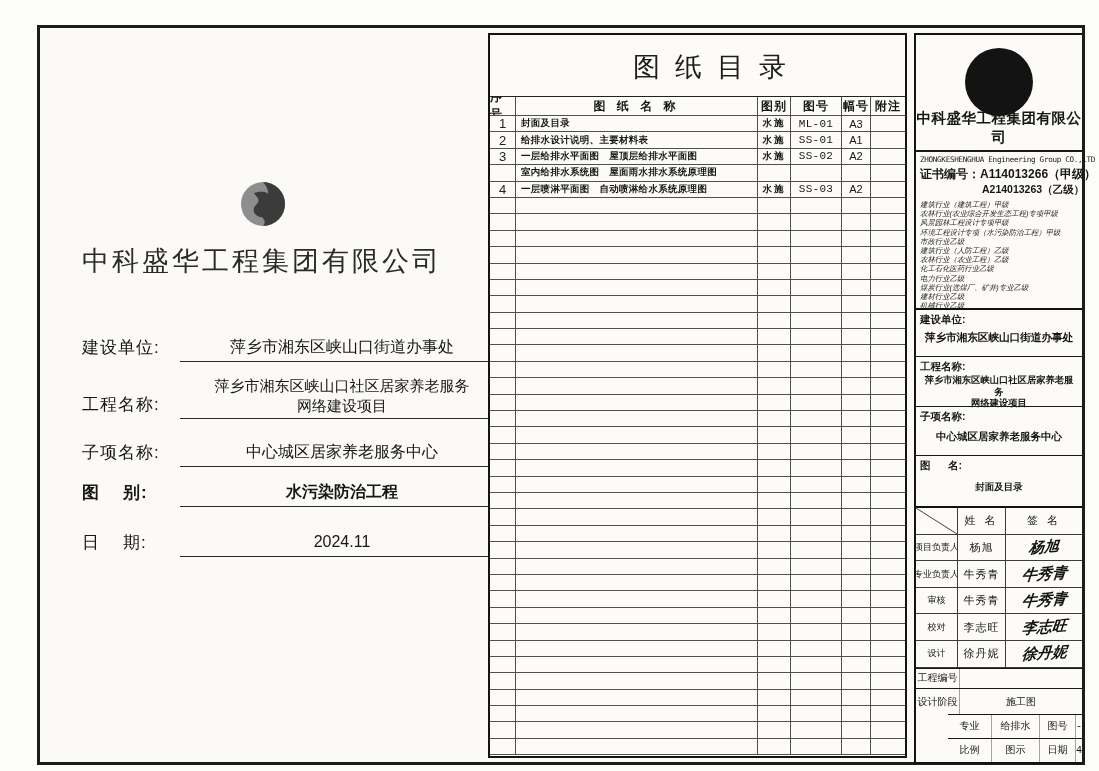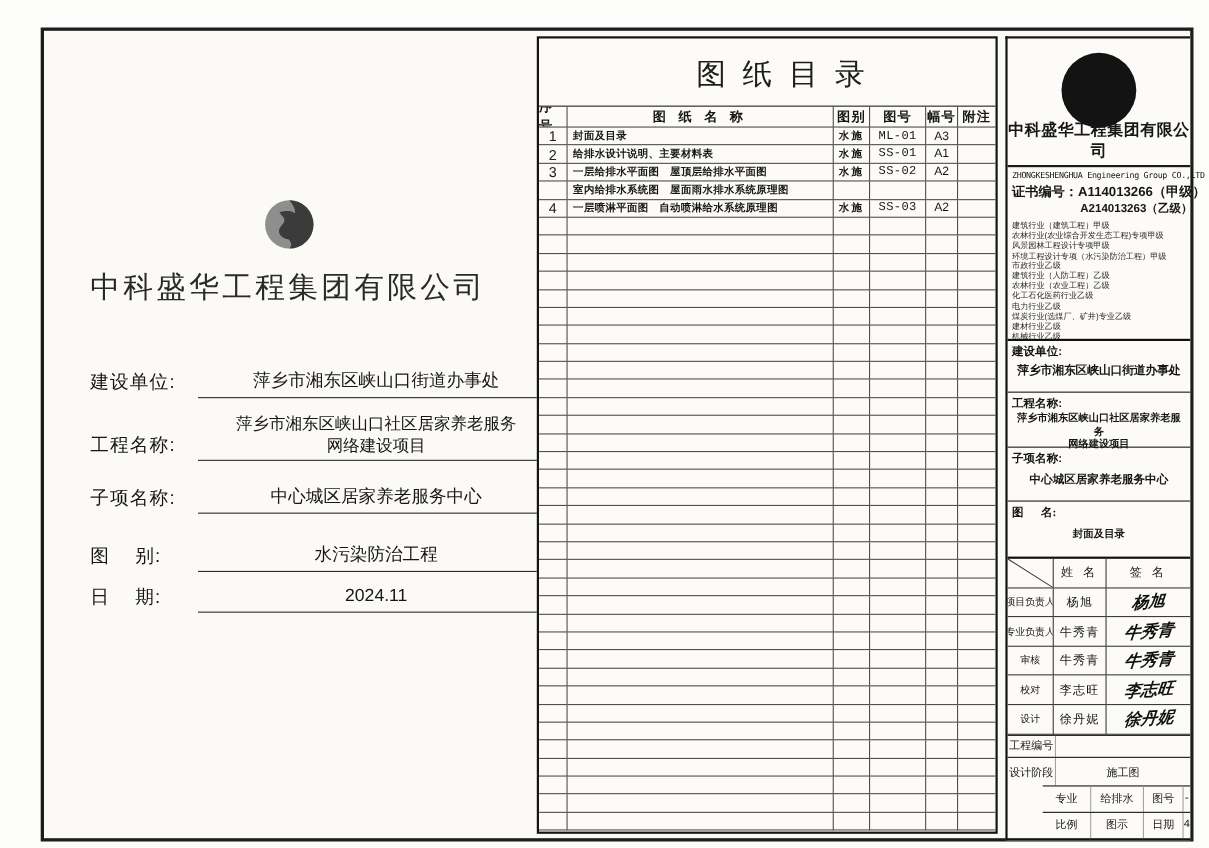--- a/index.html
+++ b/index.html
@@ -13,21 +13,21 @@
 
   
   .cover { position:absolute; left:0; top:0; width:448px; height:100%; }
   .cover-logo { position:absolute; left:200px; top:153px; width:46px; height:46px; }
   .cover-company { position:absolute; left:12px; top:215px; width:420px; text-align:center;
     font-size:27px; letter-spacing:3px; color:#2a2a2a; }
   .field { position:absolute; left:42px; width:422px; display:flex; align-items:flex-end; }
   .field .flabel { width:98px; font-size:17px; letter-spacing:1px; padding-bottom:3px; white-space:pre; }
   .field .fvalue { flex:1; text-align:center; border-bottom:1.6px solid #2b2b2b;
     padding-bottom:3px; font-size:16px; white-space:pre-line; line-height:1.3; }
-  .f1 { top:308px; } .f2 { top:348px; } .f3 { top:413px; } .f4 { top:466px; } .f5 { top:503px; }
+  .f1 { top:308px; } .f2 { top:348px; } .f3 { top:413px; } .f4 { top:453px;font-weight:bold; } .f5 { top:503px; }
   .f2 .fvalue { font-size:15px; }
 
   
   .catalog { position:absolute; left:448px; top:5px; width:419px; height:725px;
     border:2.5px solid #141414; background:#fcfbf8; }
   .catalog-title { position:absolute; top:14px; left:12px; width:100%; text-align:center;
     font-size:27px; letter-spacing:15px; text-indent:15px; color:#1d1d1d; }
   .cat-table { position:absolute; left:0; top:61px; width:100%;
     display:grid; grid-template-columns:26px 1fr 33px 51px 29px 34px;
     grid-template-rows:19px; grid-auto-rows:16.4px;
@@ -51,30 +51,30 @@
   .tb-head { height:117px; position:relative; }
   .tb-logo { position:absolute; left:50%; top:13px; transform:translateX(-50%);
     width:68px; height:68px; border-radius:50%; background:#131313; }
   .tb-company { position:absolute; left:0; bottom:3px; width:100%; text-align:center;
     font-size:14.5px; font-weight:bold; letter-spacing:0.5px; }
   .tb-cert { height:158px; border-top:2px solid #1a1a1a; padding:2px 3px 0 4px; }
   .tb-en { font-family:"DejaVu Sans Mono", monospace; font-size:7.6px; letter-spacing:-0.3px;
     white-space:nowrap; padding-top:1px; }
   .tb-certno { font-size:12px; font-weight:bold; white-space:nowrap; margin-top:2px; }
   .tb-certno2 { font-size:10.5px; font-weight:bold; padding-left:62px; white-space:nowrap; }
-  .tb-quals { margin-top:3px; }
+  .tb-quals { margin-top:3px;font-style:italic; }
   .tb-qual { font-size:7.4px; line-height:9.2px; white-space:nowrap; color:#2a2a2a; }
   .tb-info { border-top:1.6px solid #1a1a1a; padding:3px 4px 0 4px; position:relative; }
   .tb-info.first { border-top:2.5px solid #101010; }
   .tb-ilabel { font-size:10.5px; font-weight:bold; white-space:pre; }
   .tb-ivalue { text-align:center; font-weight:bold; margin-top:4px; white-space:pre-line; line-height:1.25; }
   .i1 { height:49px; } .i1 .tb-ivalue { font-size:10.8px; letter-spacing:-0.2px; }
   .i2 { height:50px; } .i2 .tb-ivalue { font-size:9.3px; margin-top:1px; }
   .i3 { height:50px; } .i3 .tb-ivalue { font-size:10.5px; margin-top:6px; }
-  .i4 { height:51px;font-family:Liberation Serif, serif; } .i4 .tb-ivalue { font-size:9.5px; margin-top:8px; }
+  .i4 { height:51px; } .i4 .tb-ivalue { font-size:9.5px; margin-top:8px; }
   .tb-sign { border-top:2px solid #101010; display:grid;
     grid-template-columns:42px 48px 1fr; grid-template-rows:27px repeat(5, 26.6px); }
   .scell { border-right:1px solid #3c3c3c; border-bottom:1px solid #3c3c3c;
     display:flex; align-items:center; justify-content:center; position:relative; overflow:hidden; }
   .scell:nth-child(3n) { border-right:none; }
   .shead { font-size:11px; letter-spacing:3px; }
   .srole { font-size:9px; letter-spacing:0; white-space:nowrap; }
   .sname { font-size:11px; letter-spacing:1px; white-space:nowrap; }
   .sig { font-family:"DejaVu Serif", serif; font-style:italic; font-weight:bold; font-size:15px;
     transform:rotate(-4deg) skewX(-10deg); white-space:nowrap; color:#111; }

